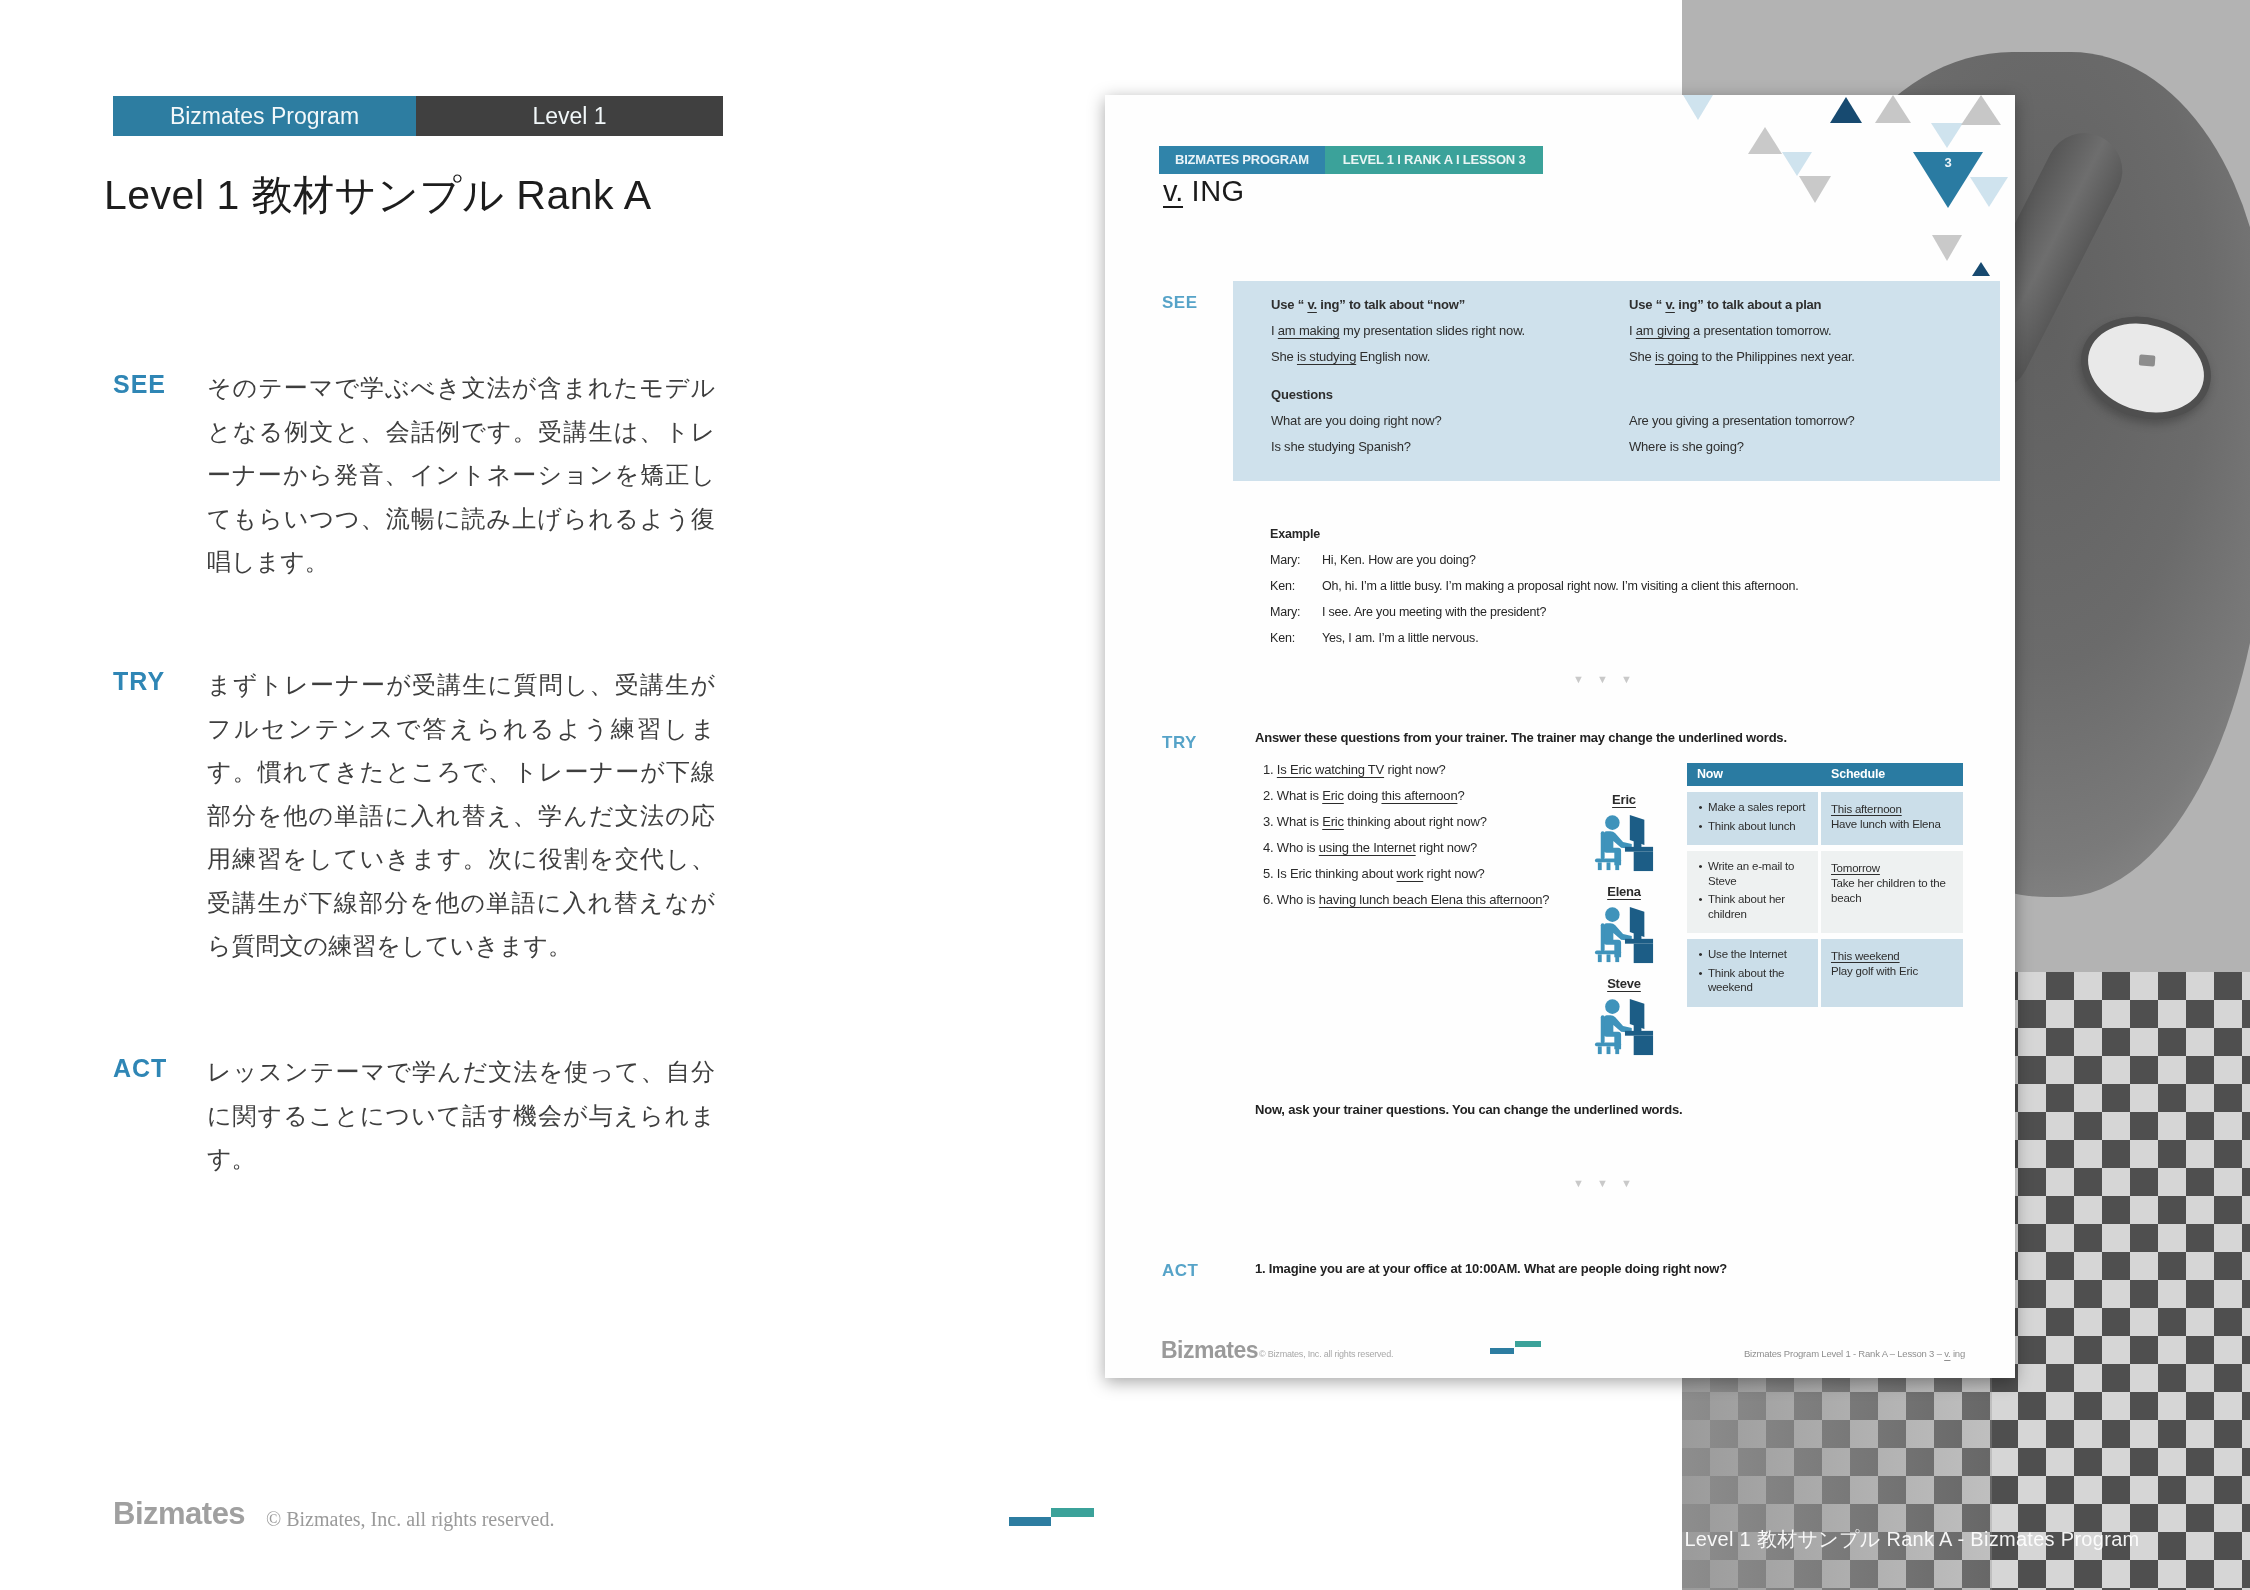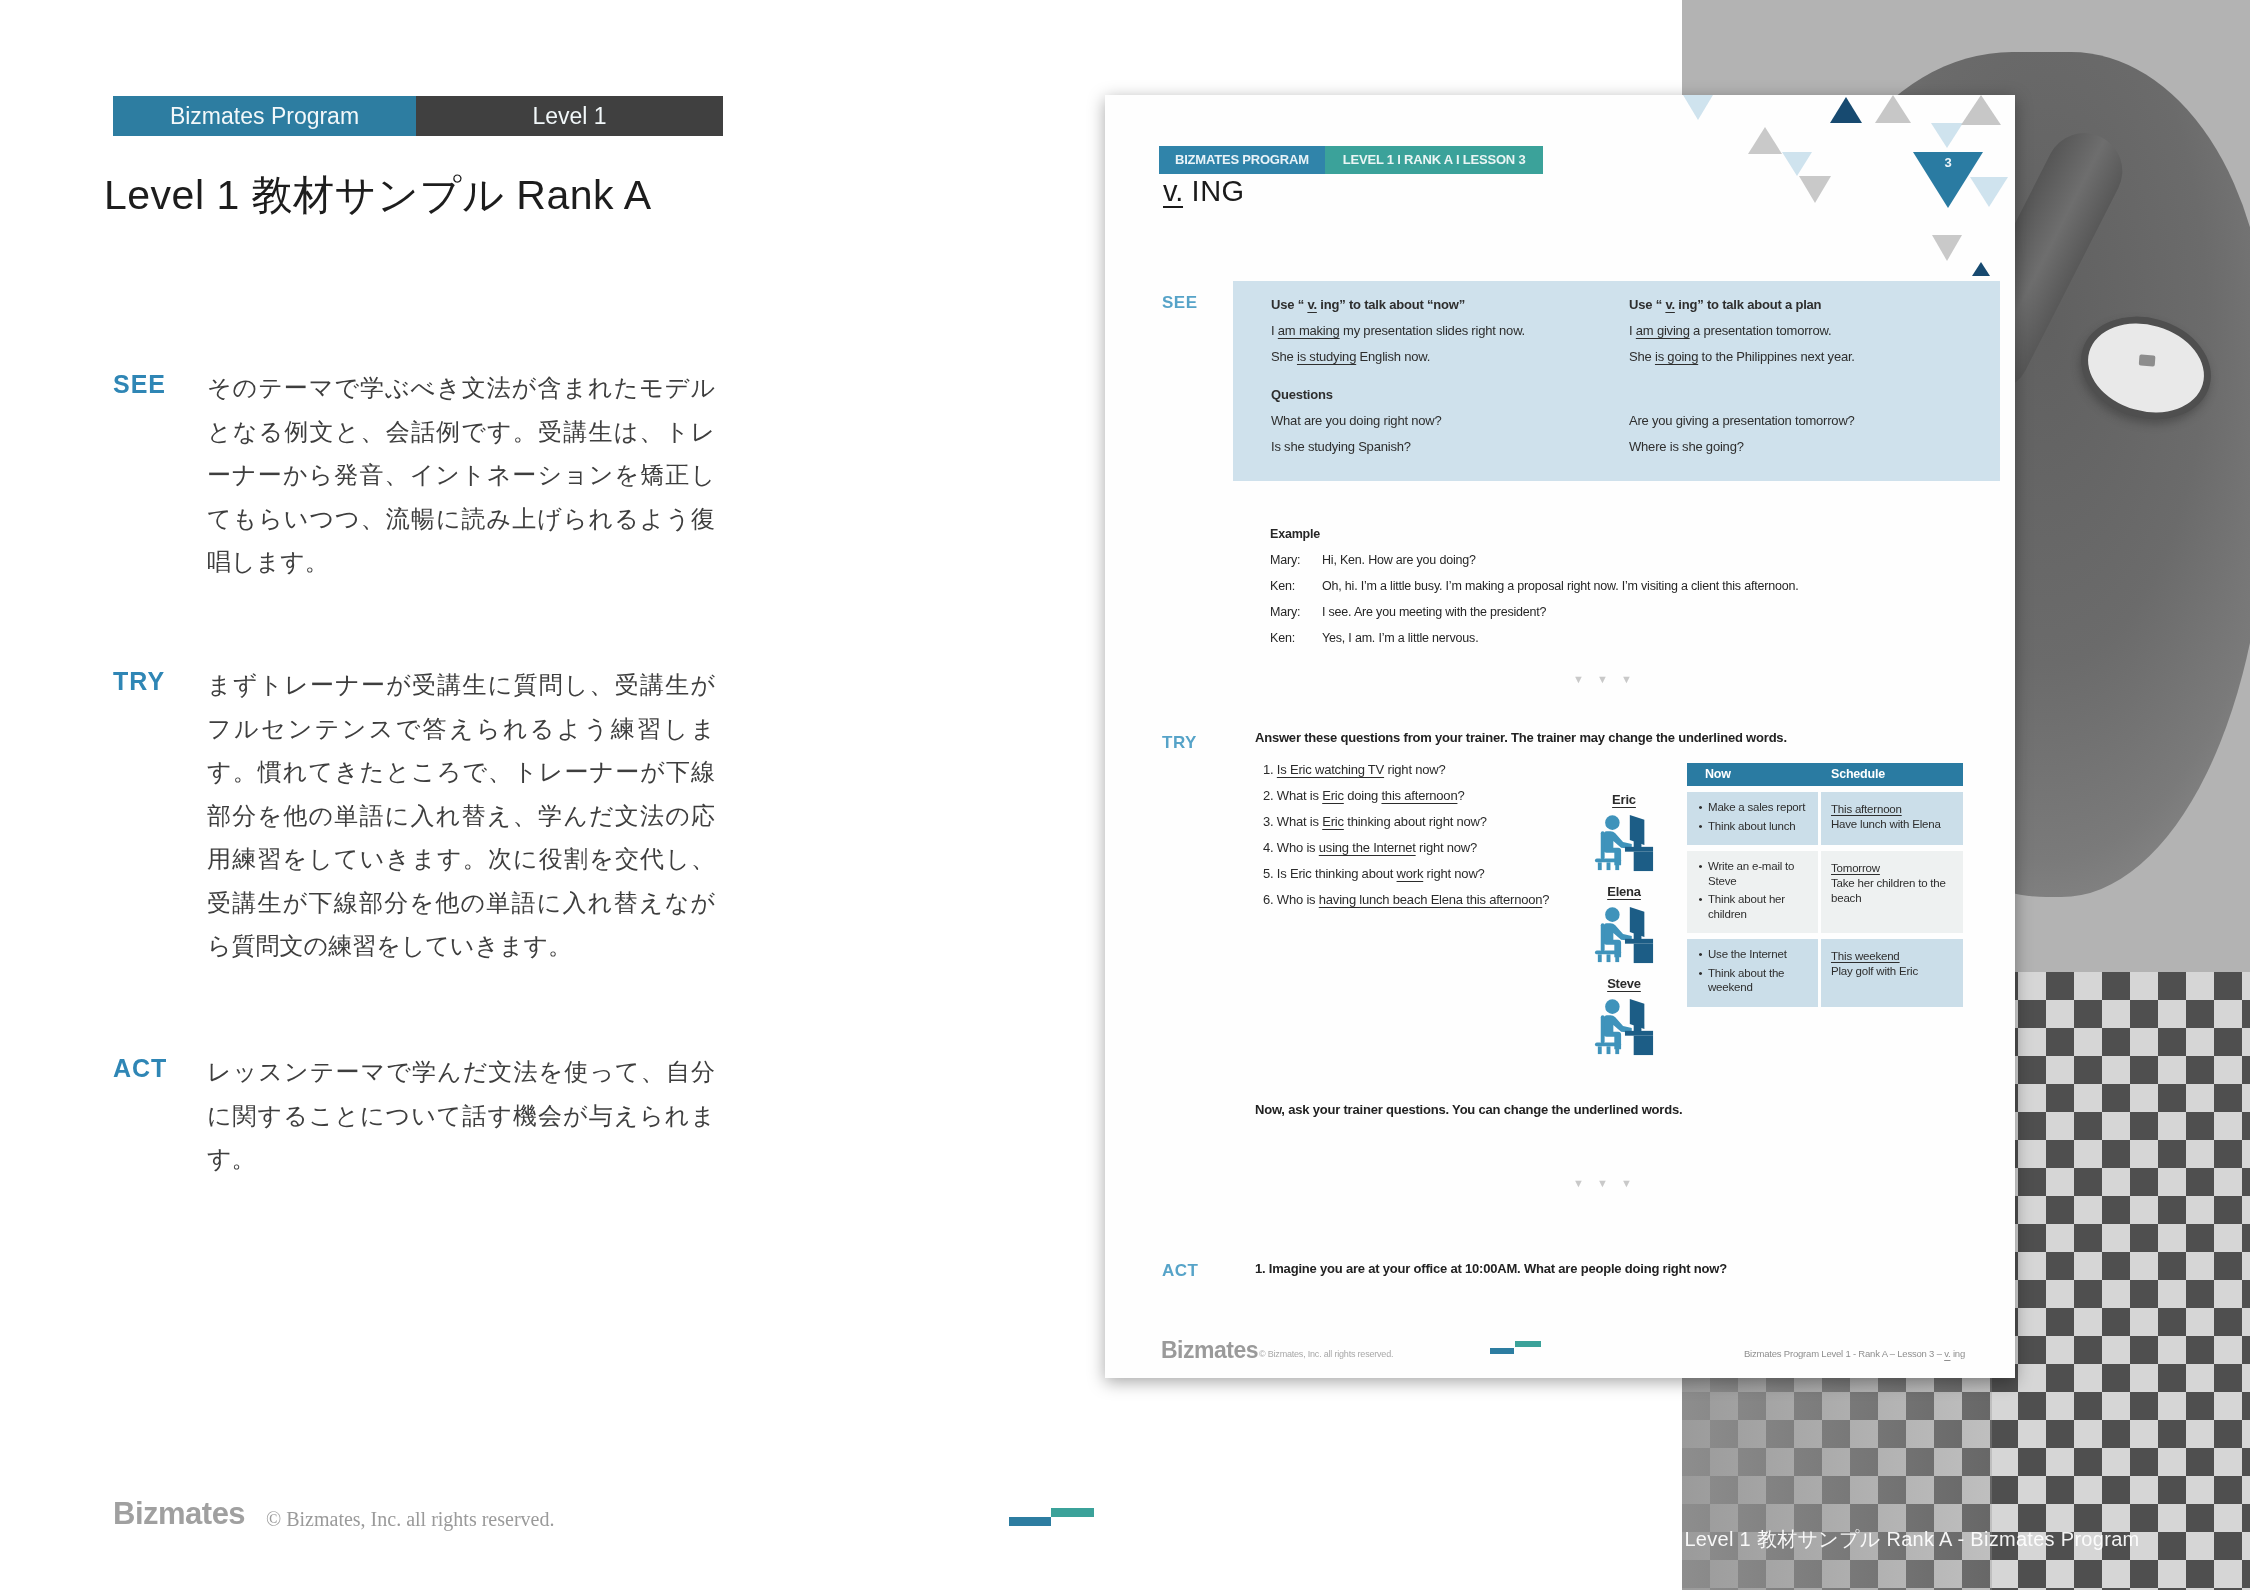--- a/index.html
+++ b/index.html
@@ -68,21 +68,21 @@
   .ws-questions{position:absolute;left:158px;top:662px;width:308px;font-size:13px;color:#2b2b2b;}
   .ws-q{line-height:26px;padding-left:22px;text-indent:-22px;}
 
   .ws-people{position:absolute;left:479px;top:696px;width:80px;text-align:center;}
   .person{margin-bottom:10px;}
   .person-label{font-size:13px;font-weight:700;text-decoration:underline;text-underline-offset:3px;color:#2b2b2b;line-height:18px;}
   .person-icon{width:62px;height:62px;display:block;margin:2px auto 0;}
 
   .ws-table{position:absolute;left:582px;top:668px;width:276px;font-size:11.5px;color:#2e2e2e;}
   .t-head{display:flex;background:#2a7ba2;color:#fff;font-weight:700;font-size:12.5px;height:23px;line-height:23px;}
-  .t-head .c1{width:134px;padding-left:18px;box-sizing:border-box;}
+  .t-head .c1{width:134px;padding-left:10px;box-sizing:border-box;}
   .t-head .c2{flex:1;padding-left:10px;}
   .t-row{display:flex;margin-top:6px;}
   .t-row .c1{width:131px;margin-right:3px;box-sizing:border-box;padding:8px 4px 8px 6px;}
   .t-row .c2{flex:1;box-sizing:border-box;padding:10px 4px 8px 10px;}
   .row-blue .c1,.row-blue .c2{background:#cbdee9;}
   .row-gray .c1,.row-gray .c2{background:#eef1f1;}
   .b-item{display:flex;line-height:14.5px;margin-bottom:4px;}
   .b-dot{width:15px;flex:none;text-align:center;}
   .sch-title{text-decoration:underline;text-underline-offset:2px;line-height:15px;}
   .sch-text{line-height:15px;}

